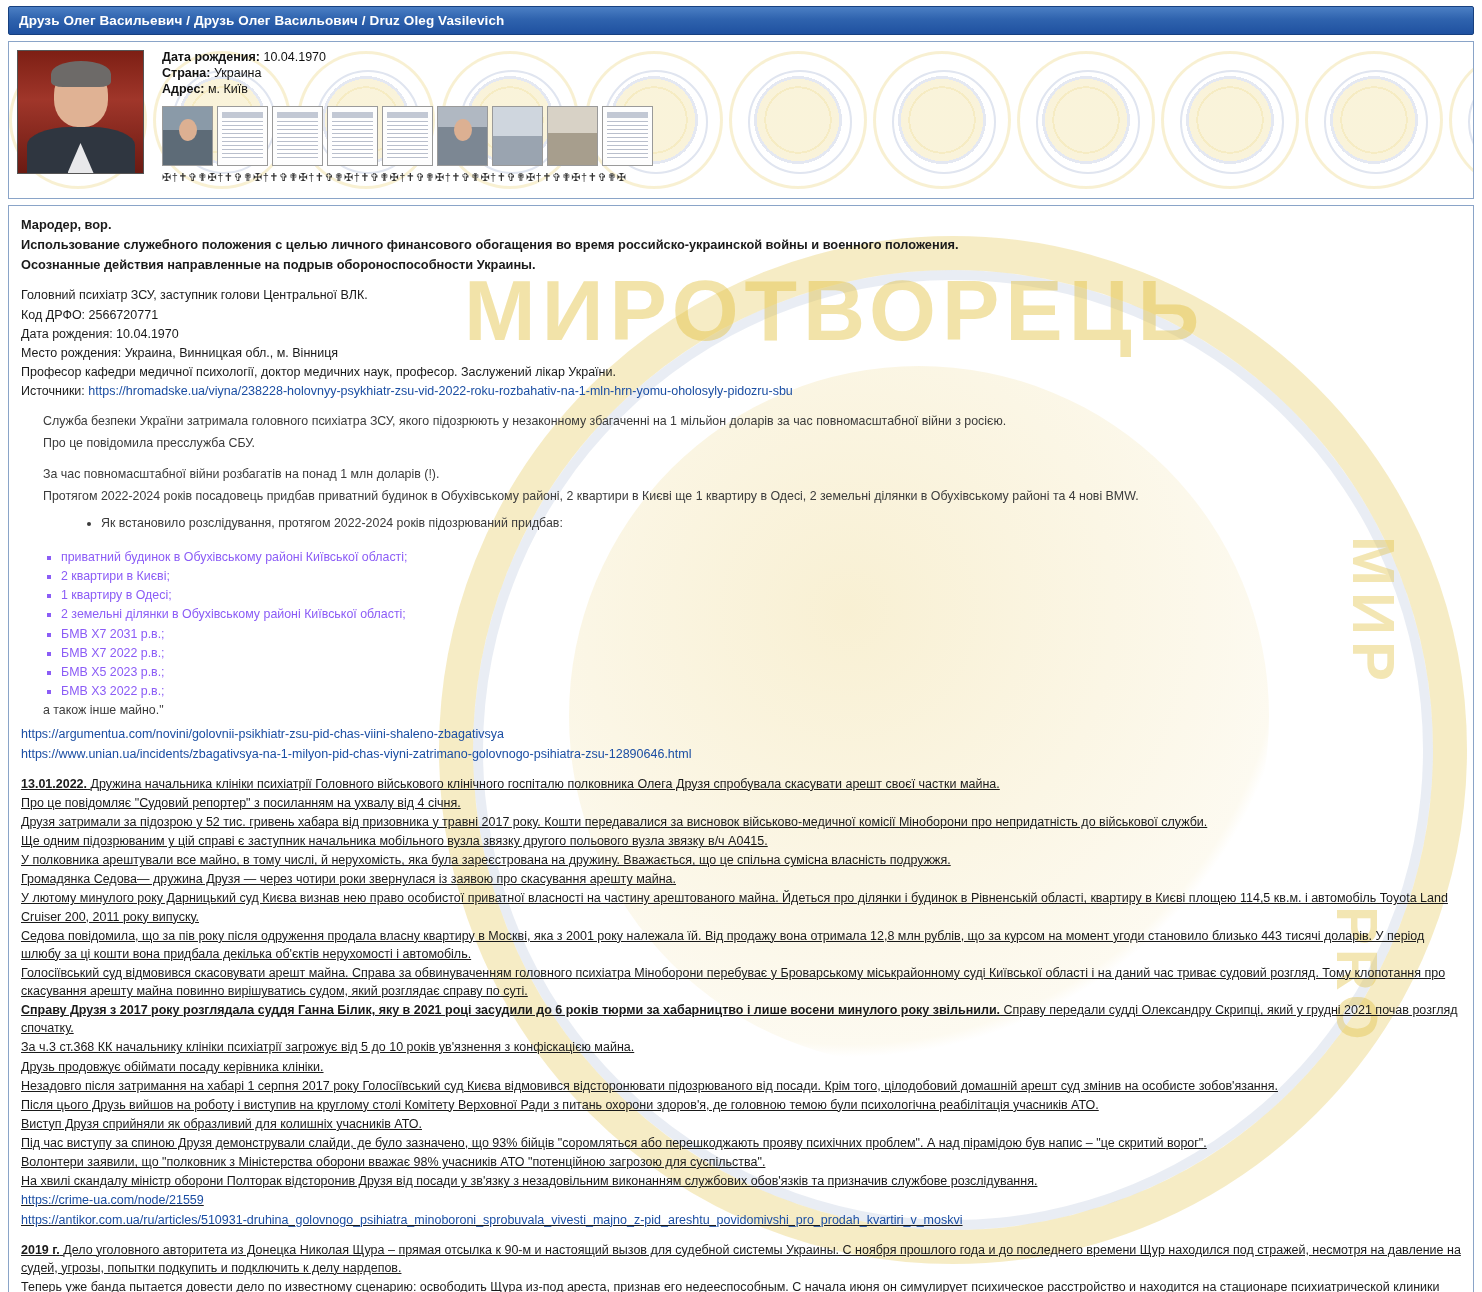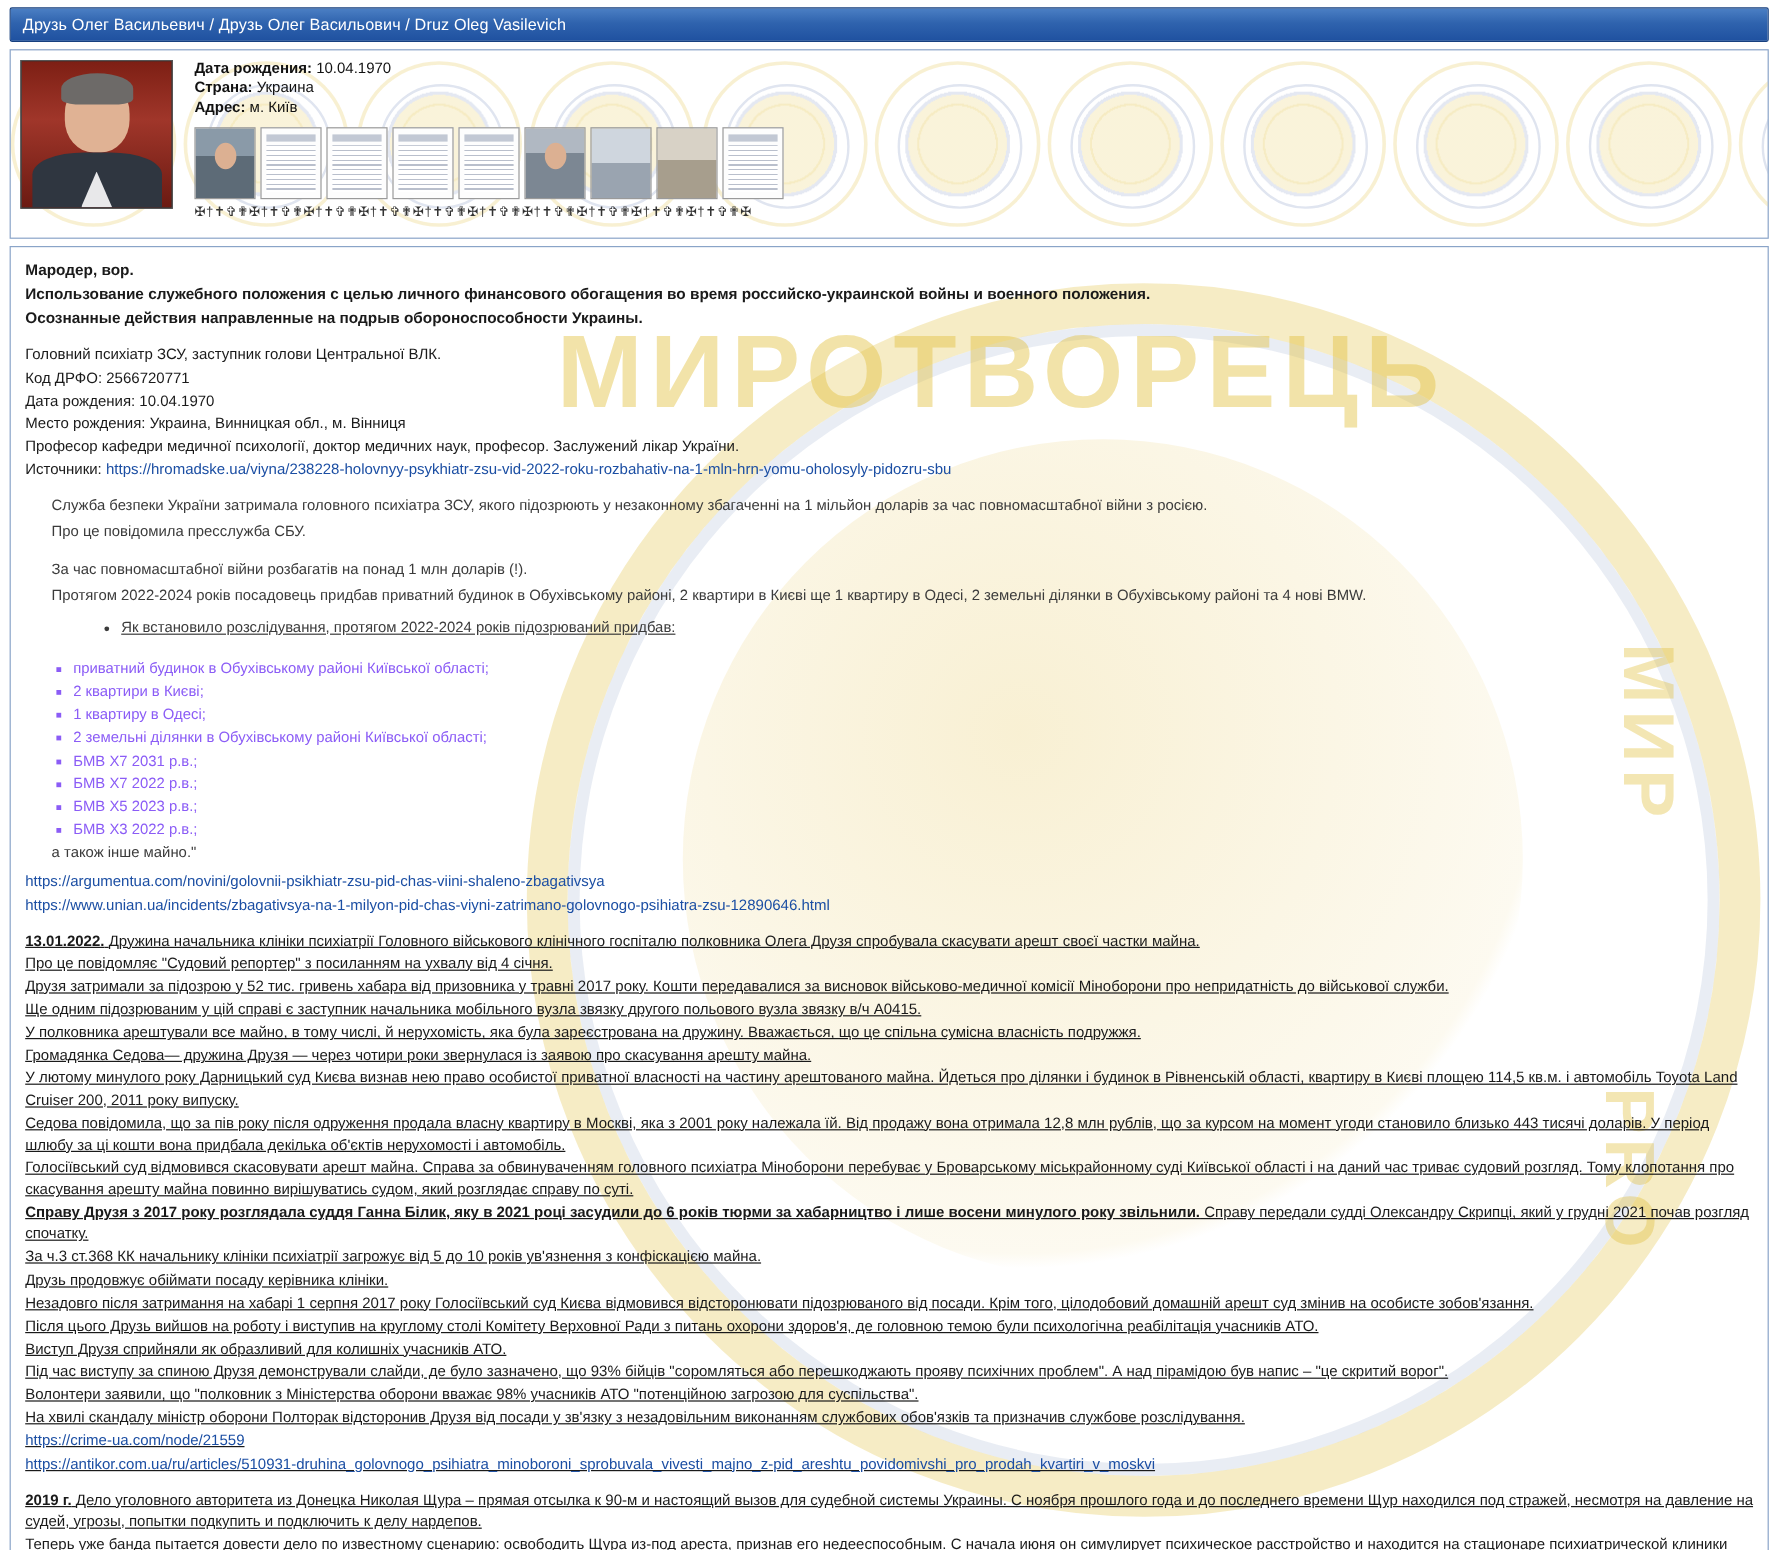--- a/index.html
+++ b/index.html
@@ -19,21 +19,21 @@
     position: relative;
     box-sizing: border-box;
     padding: 6px 8px 0 8px;
     background: #ffffff;
   }
   
   .titlebar {
     background: linear-gradient(to bottom, #4b7fc4 0%, #2f63ae 45%, #1f51a0 100%);
     border: 1px solid #17407f;
     color: #ffffff;
-    font-weight: normal;
+    font-weight: bold;
     font-size: 13.5px;
     padding: 6px 10px;
     border-radius: 2px;
     letter-spacing: 0.1px;
   }
   
   .topcard {
     margin-top: 6px;
     border: 1px solid #8aa4c8;
     background: #ffffff;
@@ -282,21 +282,21 @@
     font-size: 12.4px;
     line-height: 1.5;
   }
   .quote p { margin: 0 0 3px 0; }
   .quote .spacer { height: 10px; }
   .bullet-dot {
     margin: 10px 0 8px 40px;
     font-size: 12.4px;
     color: #3b3b3b;
   }
-  .bullet-dot li { list-style: disc; margin-bottom: 18px; text-decoration: underline; }
+  .bullet-dot li { list-style: disc; margin-bottom: 18px; }
   ul.square {
     margin: 4px 0 2px 40px;
     padding: 0;
     color: #8b5cf6;
     font-size: 12.4px;
   }
   ul.square li {
     list-style: square;
     line-height: 1.55;
   }

